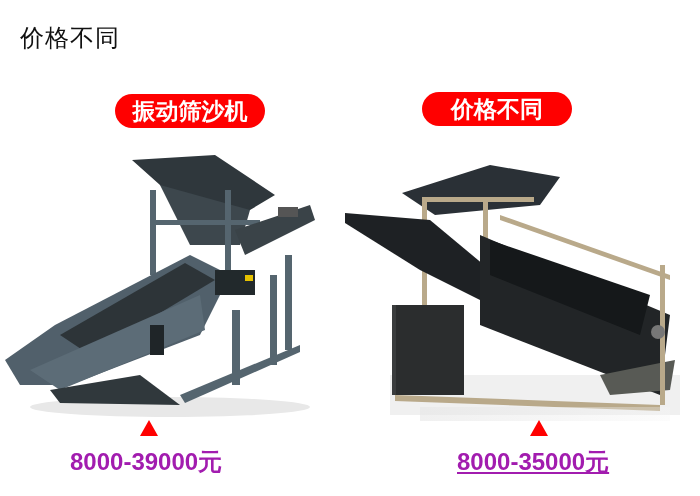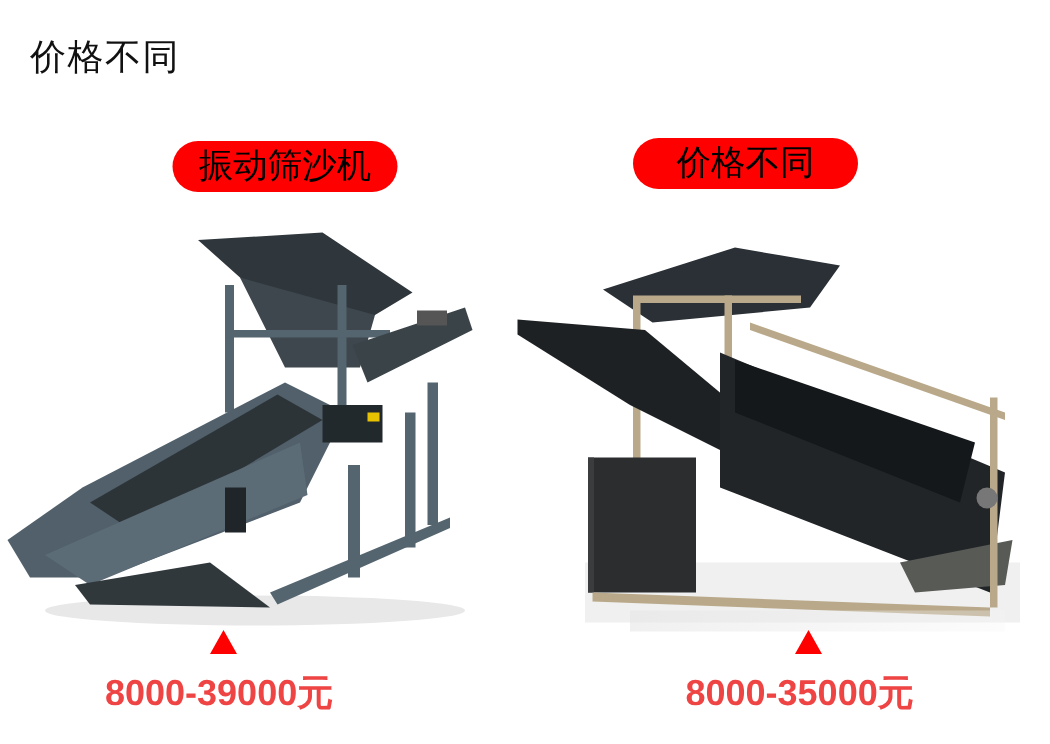--- a/index.html
+++ b/index.html
@@ -1,34 +1,34 @@
 <!DOCTYPE html>
 <html><head>
 <meta charset="utf-8">
 <style>
   html, body { margin:0; padding:0; background:#ffffff; }
   body { width:700px; height:496px; position:relative; overflow:hidden;
          font-family:"DejaVu Sans", "Liberation Sans", sans-serif; }
   .title { position:absolute; left:0; width:700px; top:22px; 
            font-size:24px; color:#111; letter-spacing:1px;padding-left:20px; }
   .pill { position:absolute; height:34px; border-radius:17px; background:#ff0000;
-          color:#000000; font-size:23px; line-height:34px; text-align:center; font-weight:normal; }
+          color:#ffffff; font-size:23px; line-height:34px; text-align:center; font-weight:bold; }
   .pill-left { left:115px; top:94px; width:150px; }
   .pill-right { left:422px; top:92px; width:150px; }
   .machine { position:absolute; }
   .m-left { left:0px; top:145px; width:340px; height:275px; }
   .m-right { left:340px; top:145px; width:360px; height:290px; }
   .marker { position:absolute; width:0; height:0; border-left:9px solid transparent;
             border-right:9px solid transparent; border-bottom:16px solid #ff0000; }
   .mk-left { left:140px; top:420px; }
   .mk-right { left:530px; top:420px; }
-  .price { position:absolute; top:446px; color:#ef4444; font-weight:bold; font-size:24px;
+  .price { position:absolute; top:446px; color:#a21caf; font-weight:bold; font-size:24px;
            font-family:"Liberation Sans", "DejaVu Sans", sans-serif; }
   .price-left { left:70px; }
-  .price-right { left:457px; }
+  .price-right { left:457px;text-decoration:underline; }
   .watermark { position:absolute; left:420px; top:407px; width:250px; height:14px;
                background:linear-gradient(90deg, rgba(230,230,230,0.6), rgba(245,245,245,0.3)); }
 </style>
 </head>
 <body>
 
 <div class="title">价格不同</div>
 
 <div class="pill pill-left">振动筛沙机</div>
 

